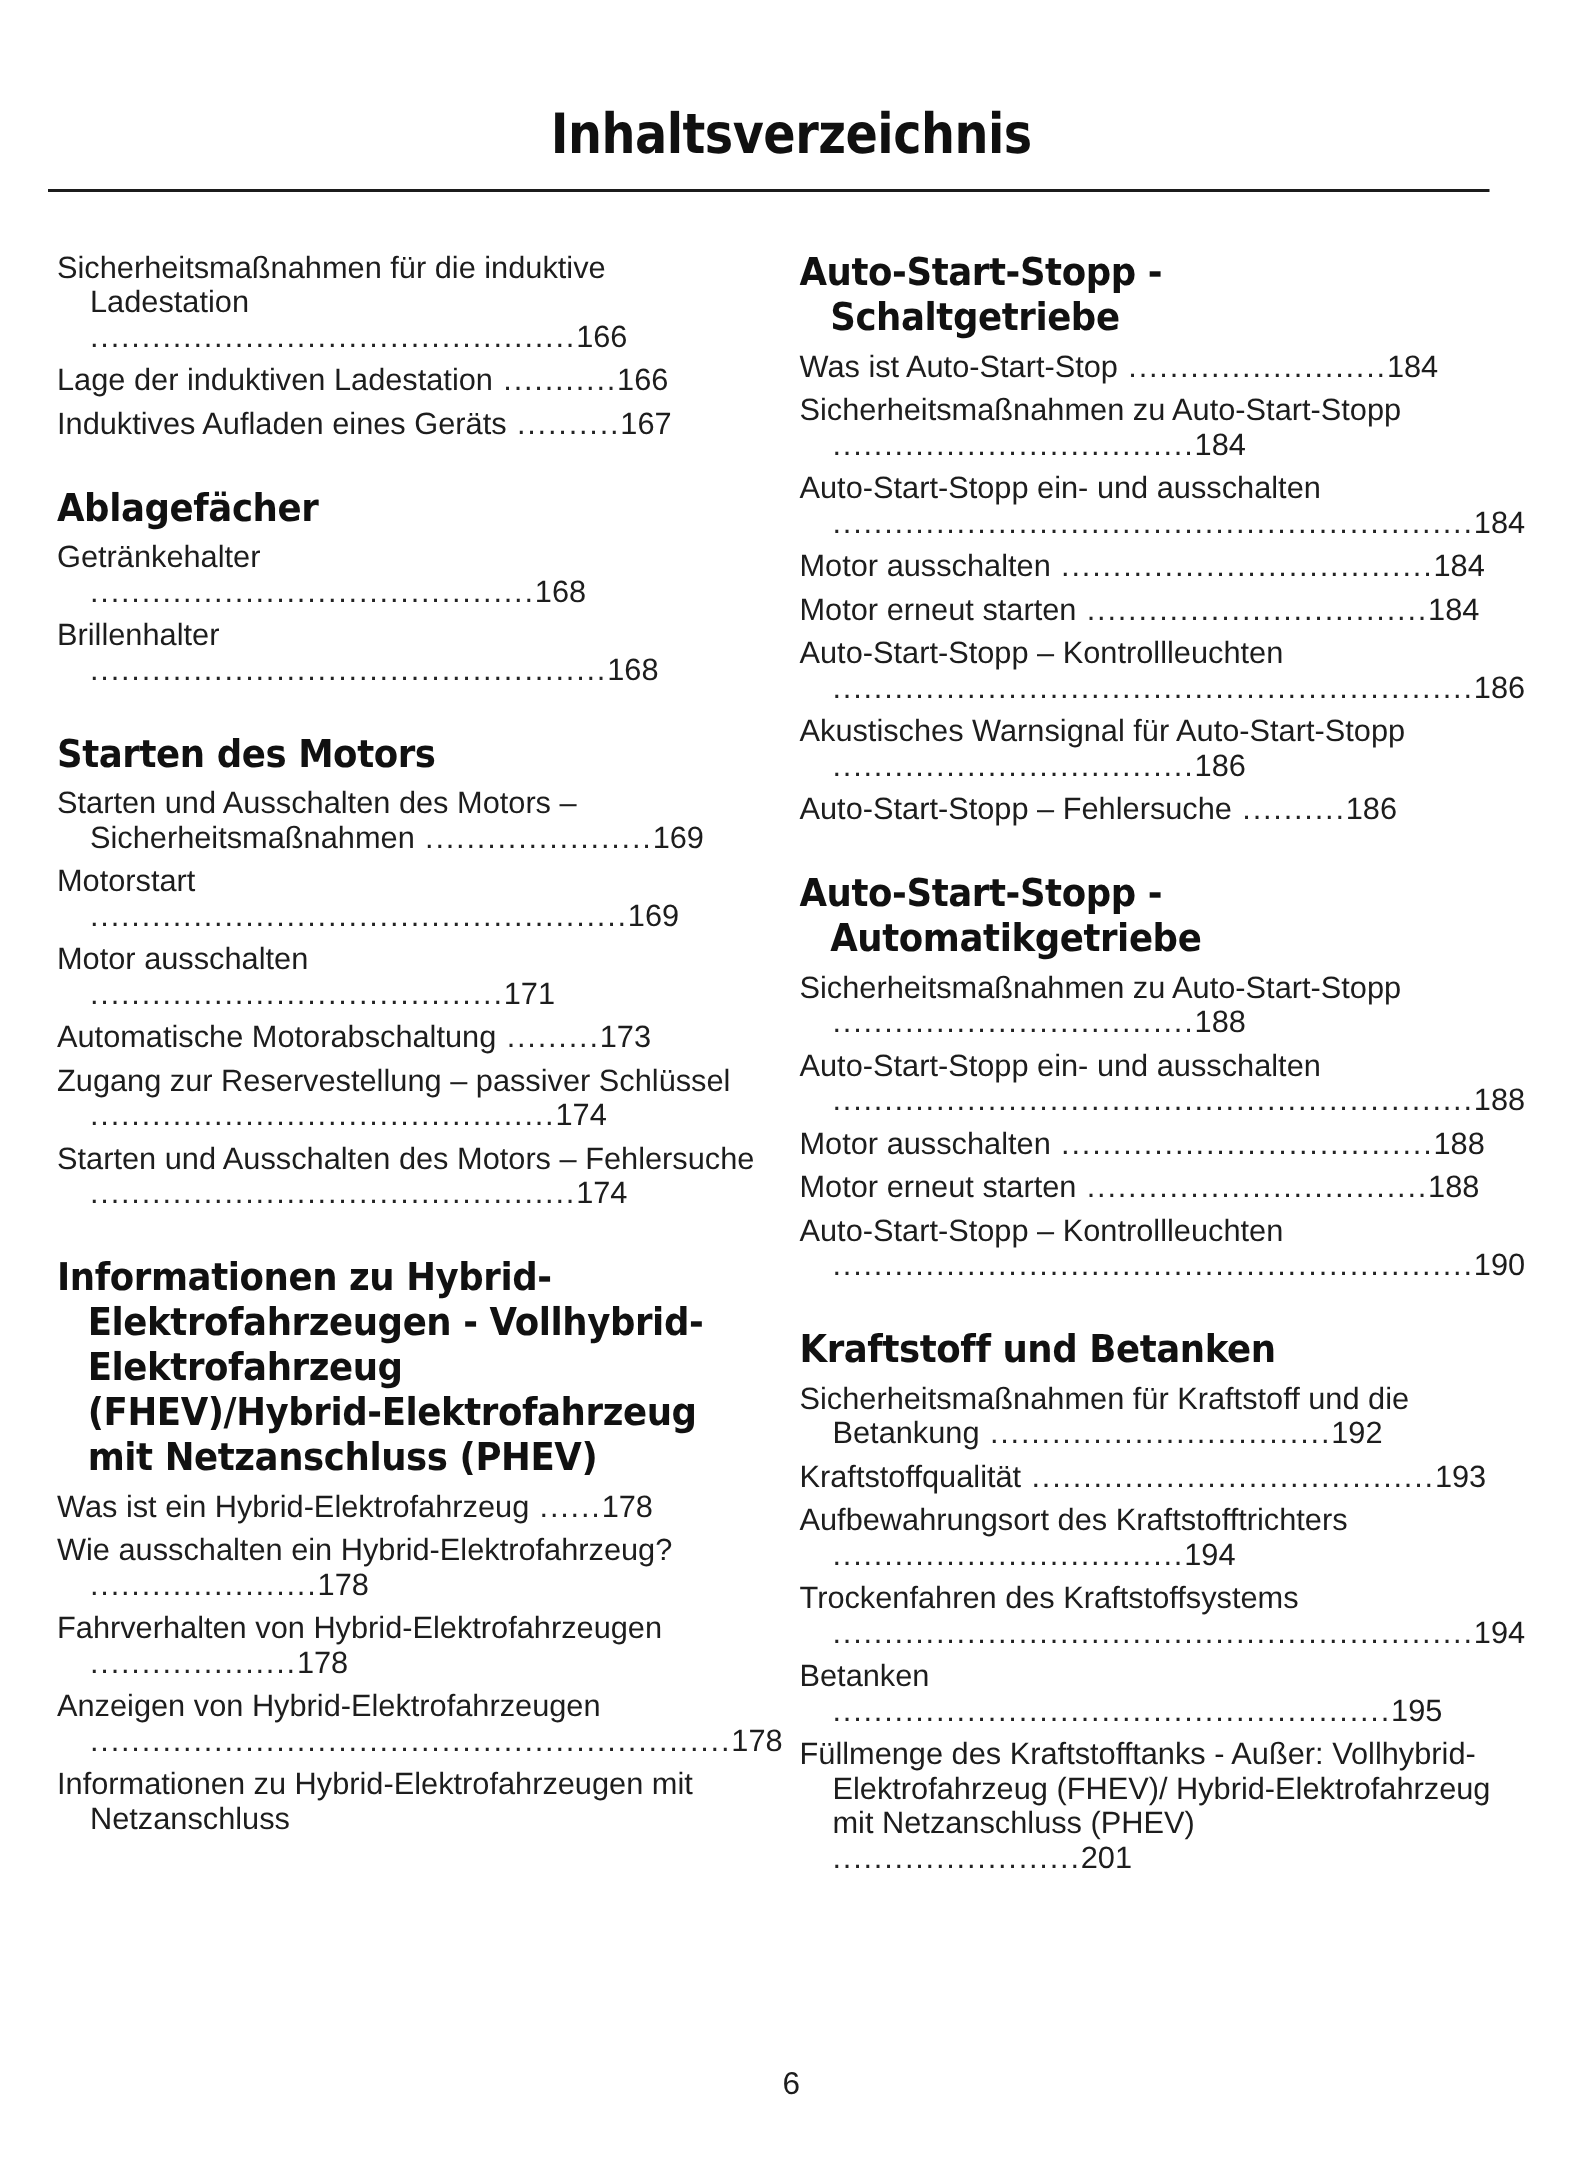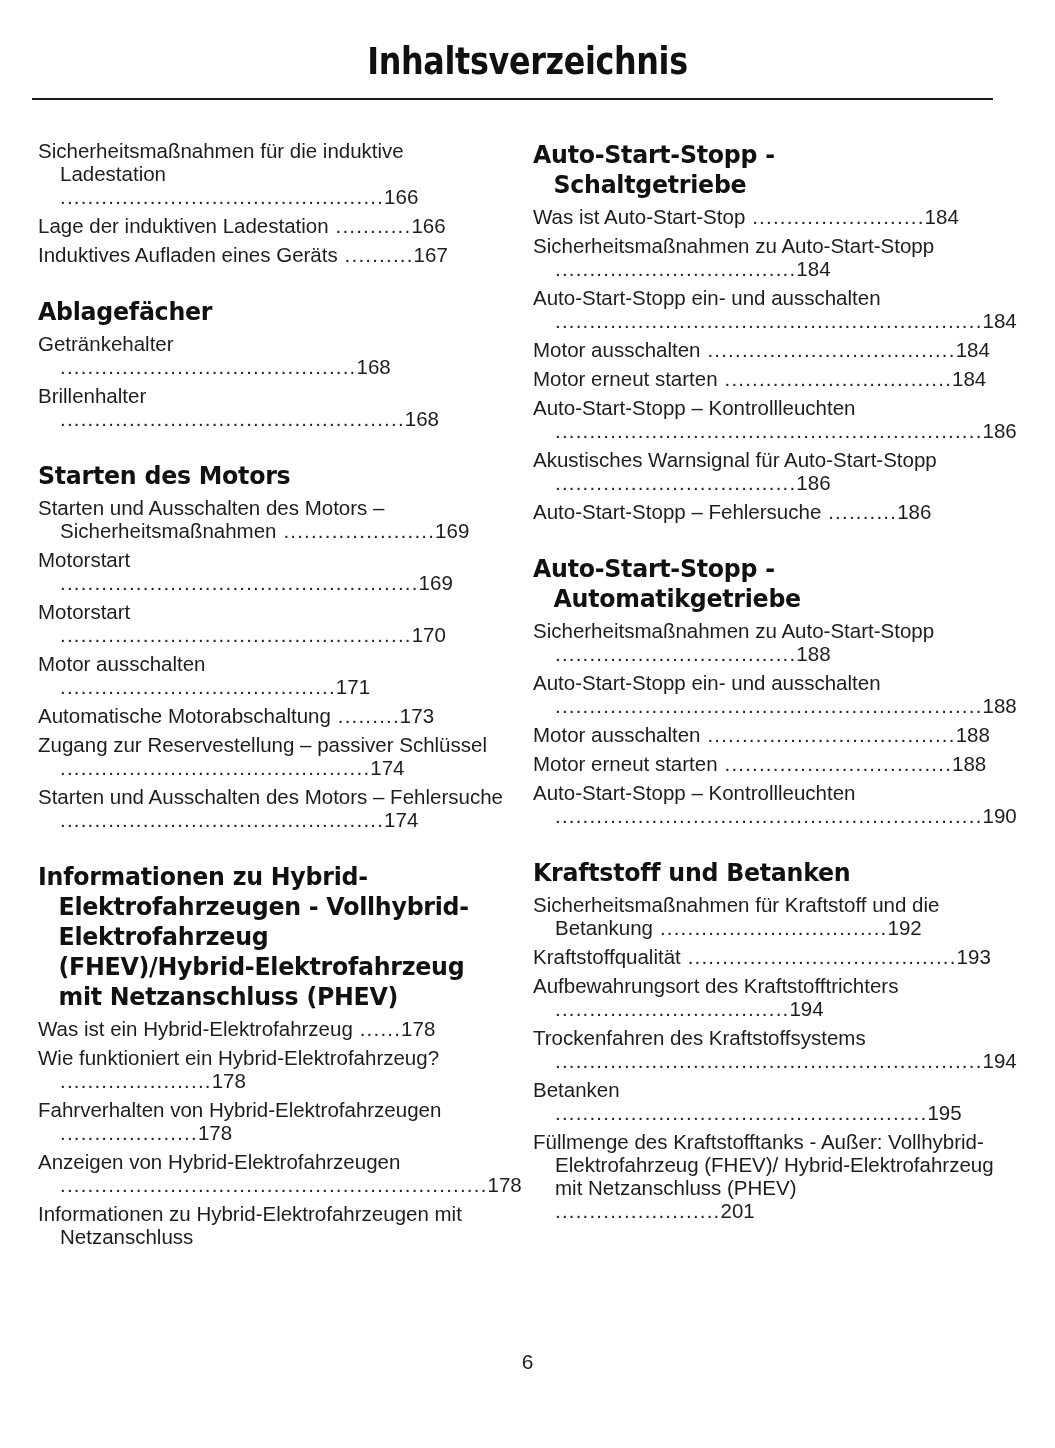--- a/index.html
+++ b/index.html
@@ -12,20 +12,21 @@
     height: 1448px;
     position: relative;
     font-family: "Liberation Sans", "DejaVu Sans", sans-serif;
     color: #1a1a1a;
     overflow: hidden;
   }
 
   .page {
     position: absolute;
     inset: 0;
+    margin-top: 28px;
   }
 
   
   .page-title {
     position: absolute;
     top: 40px;
     left: 0;
     width: 1055px;
     text-align: center;
     font-size: 37px;
@@ -124,28 +125,27 @@
     <div class="col" id="col-left">
         <div class="entry"><span class="label">Sicherheitsmaßnahmen für die induktive Ladestation</span><span class="leader"> ...............................................</span><span class="pg">166</span></div>
         <div class="entry"><span class="label">Lage der induktiven Ladestation</span><span class="leader"> ...........</span><span class="pg">166</span></div>
         <div class="entry"><span class="label">Induktives Aufladen eines Geräts</span><span class="leader"> ..........</span><span class="pg">167</span></div>
         <div class="sec-head gap">Ablagefächer</div>
         <div class="entry"><span class="label">Getränkehalter</span><span class="leader"> ...........................................</span><span class="pg">168</span></div>
         <div class="entry"><span class="label">Brillenhalter</span><span class="leader"> ..................................................</span><span class="pg">168</span></div>
         <div class="sec-head gap">Starten des Motors</div>
         <div class="entry"><span class="label">Starten und Ausschalten des Motors – Sicherheitsmaßnahmen</span><span class="leader"> ......................</span><span class="pg">169</span></div>
         <div class="entry"><span class="label">Motorstart</span><span class="leader"> ....................................................</span><span class="pg">169</span></div>
-        <div class="entry"><span class="label">Motorstart</span><span class="leader"> ...................................................</span><span class="pg">170</span></div>
         <div class="entry"><span class="label">Motor ausschalten</span><span class="leader"> ........................................</span><span class="pg">171</span></div>
         <div class="entry"><span class="label">Automatische Motorabschaltung</span><span class="leader"> .........</span><span class="pg">173</span></div>
         <div class="entry"><span class="label">Zugang zur Reservestellung – passiver Schlüssel</span><span class="leader"> .............................................</span><span class="pg">174</span></div>
         <div class="entry"><span class="label">Starten und Ausschalten des Motors – Fehlersuche</span><span class="leader"> ...............................................</span><span class="pg">174</span></div>
         <div class="sec-head gap">Informationen zu Hybrid-Elektrofahrzeugen - Vollhybrid-Elektrofahrzeug (FHEV)/Hybrid-Elektrofahrzeug mit Netzanschluss (PHEV)</div>
         <div class="entry"><span class="label">Was ist ein Hybrid-Elektrofahrzeug</span><span class="leader"> ......</span><span class="pg">178</span></div>
-        <div class="entry"><span class="label">Wie funktioniert ein Hybrid-Elektrofahrzeug?</span><span class="leader"> ......................</span><span class="pg">178</span></div>
+        <div class="entry"><span class="label">Wie ausschalten ein Hybrid-Elektrofahrzeug?</span><span class="leader"> ......................</span><span class="pg">178</span></div>
         <div class="entry"><span class="label">Fahrverhalten von Hybrid-Elektrofahrzeugen</span><span class="leader"> ....................</span><span class="pg">178</span></div>
         <div class="entry"><span class="label">Anzeigen von Hybrid-Elektrofahrzeugen</span><span class="leader"> ..............................................................</span><span class="pg">178</span></div>
         <div class="entry"><span class="label">Informationen zu Hybrid-Elektrofahrzeugen mit Netzanschluss</span></div>
       </div>
     <div class="col" id="col-right">
         <div class="sec-head first">Auto-Start-Stopp - Schaltgetriebe</div>
         <div class="entry"><span class="label">Was ist Auto-Start-Stop</span><span class="leader"> .........................</span><span class="pg">184</span></div>
         <div class="entry"><span class="label">Sicherheitsmaßnahmen zu Auto-Start-Stopp</span><span class="leader"> ...................................</span><span class="pg">184</span></div>
         <div class="entry"><span class="label">Auto-Start-Stopp ein- und ausschalten</span><span class="leader"> ..............................................................</span><span class="pg">184</span></div>
         <div class="entry"><span class="label">Motor ausschalten</span><span class="leader"> ....................................</span><span class="pg">184</span></div>

